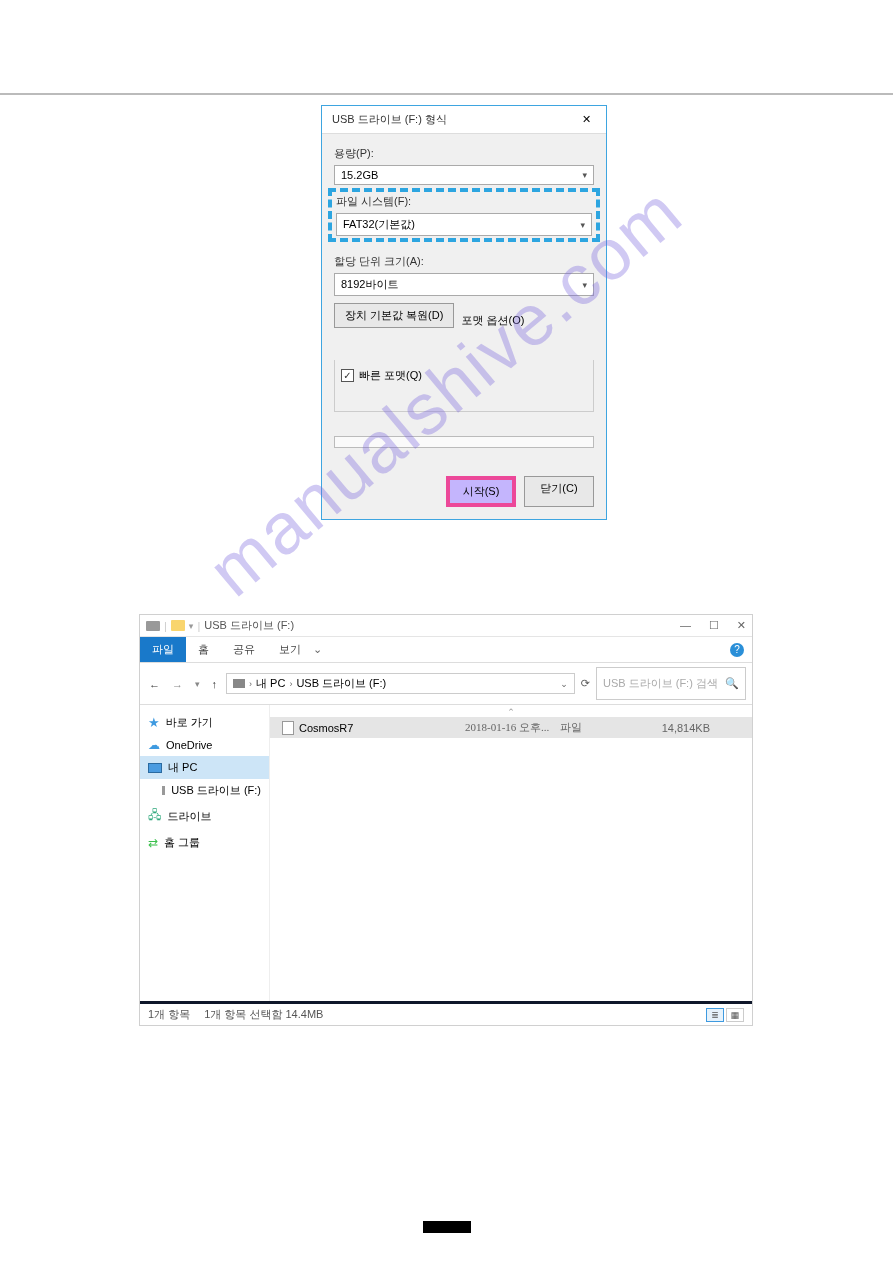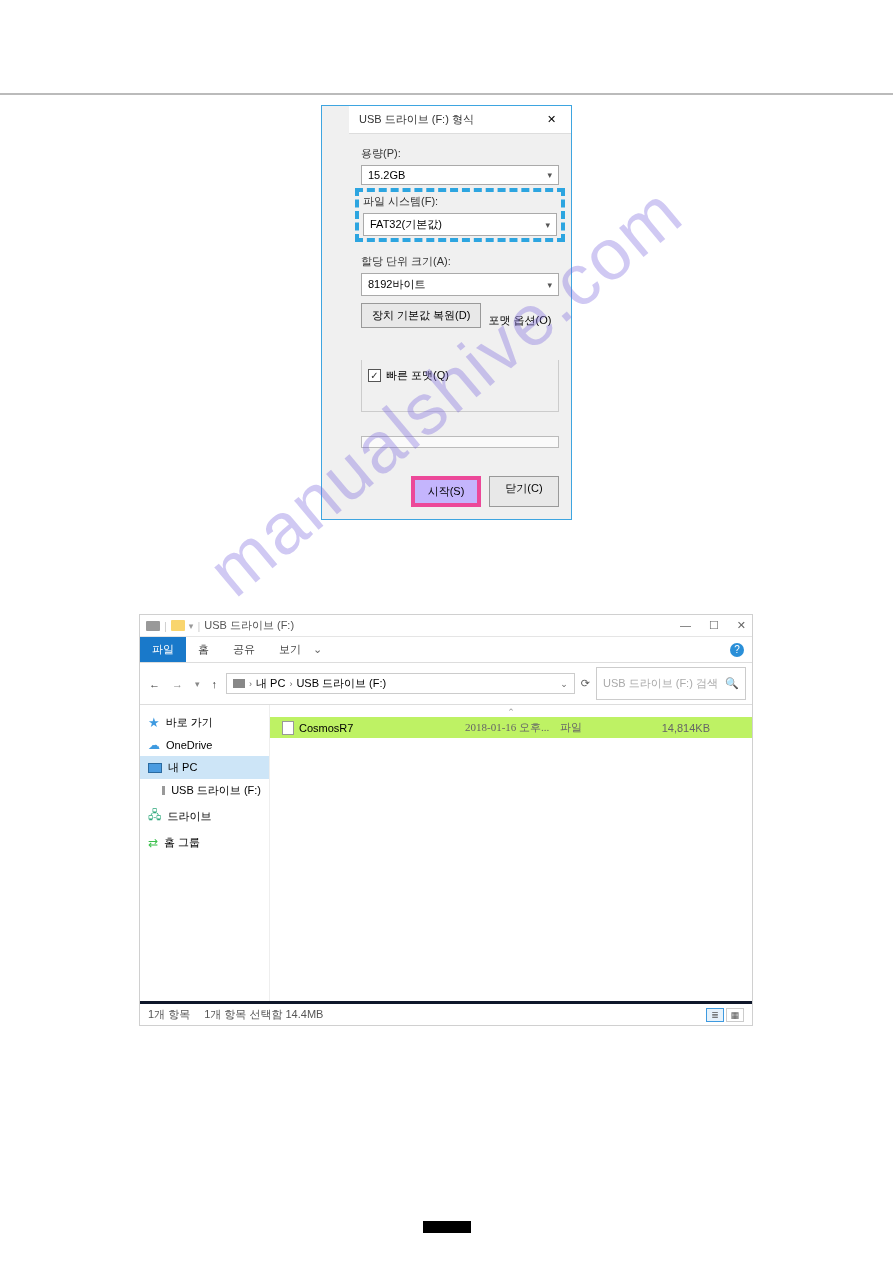--- a/index.html
+++ b/index.html
@@ -19,25 +19,24 @@
       z-index: 100;
       font-weight: 400;
       letter-spacing: 2px;
     }
 
     
     .format-dialog {
       position: absolute;
       top: 105px;
       left: 321px;
-      width: 251px;
+      width: 286px;
       border: 1px solid #3ea5e0;
       background: #f0f0f0;
       font-size: 11px;
-      padding-left: 27px;
     }
     .dialog-title-bar {
       display: flex;
       justify-content: space-between;
       align-items: center;
       padding: 6px 10px;
       background: #fff;
       border-bottom: 1px solid #ddd;
     }
     .dialog-title-bar .title { color: #333; }
@@ -233,21 +232,21 @@
       color: #444;
     }
     .col-headers .col-name { width: 195px; padding-left: 12px; }
     .col-headers .col-date { width: 95px; }
     .col-headers .col-type { width: 75px; }
     .col-headers .col-size { width: 85px; text-align: right; padding-right: 10px; }
     .file-row {
       display: flex;
       align-items: center;
       padding: 3px 0;
-      background: #bef264;
+      background: #e5e5e5;
     }
     .file-row .col-name { width: 195px; padding-left: 12px; display: flex; align-items: center; gap: 5px; }
     .file-row .file-icon { width: 12px; height: 14px; border: 1px solid #999; background: #fff; }
     .file-row .col-date { width: 95px; color: #666; font-family: Liberation Serif, serif; }
     .file-row .col-type { width: 75px; color: #666; }
     .file-row .col-size { width: 85px; text-align: right; padding-right: 10px; color: #666; }
     .exp-status {
       border-top: 3px solid #0f172a;
       padding: 3px 8px;
       display: flex;

